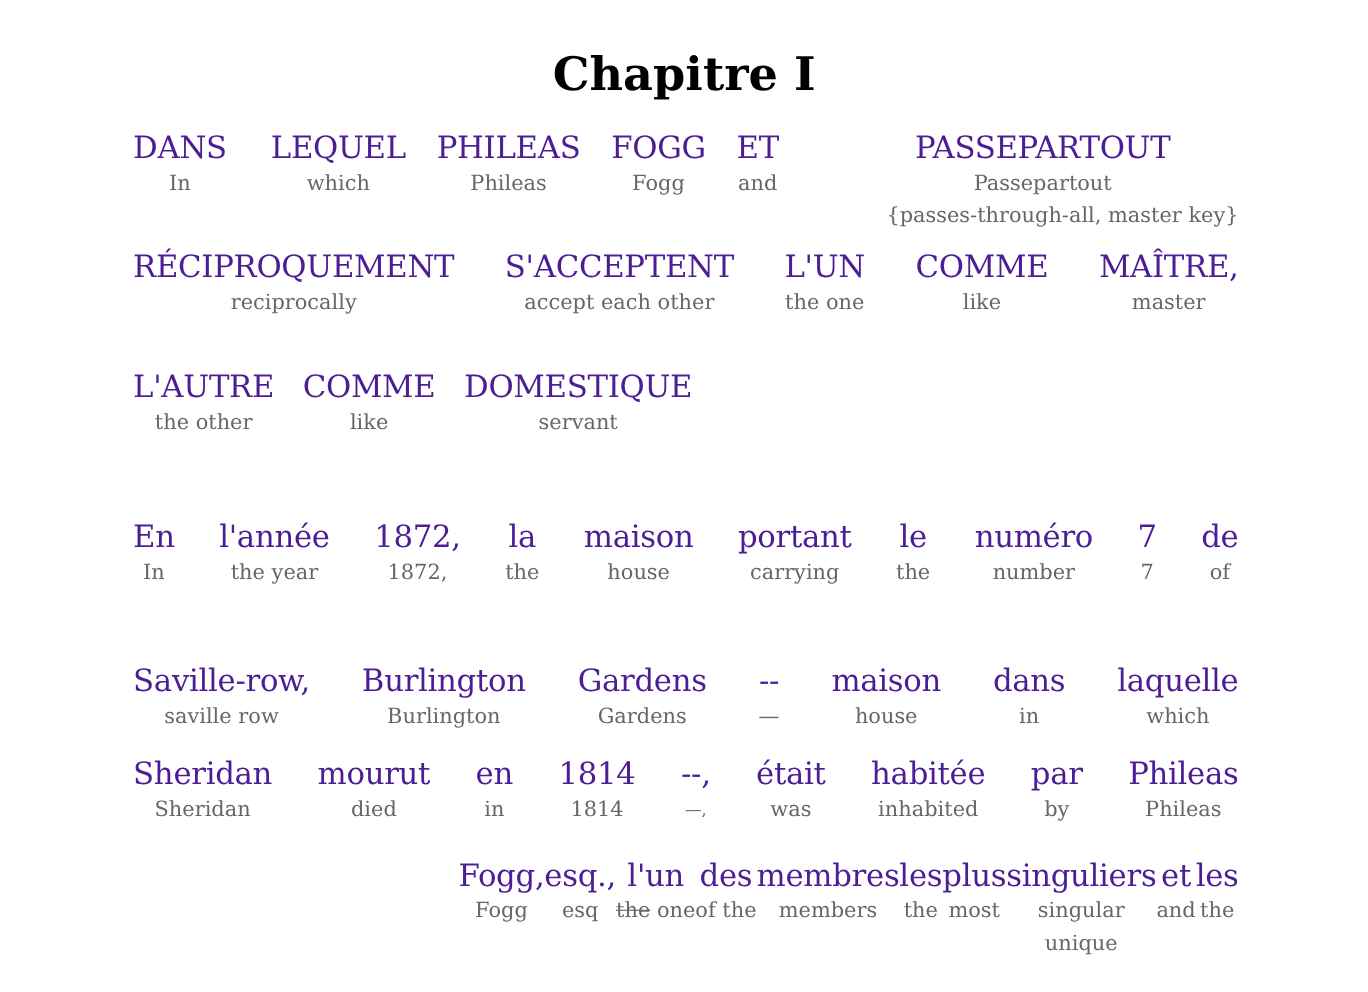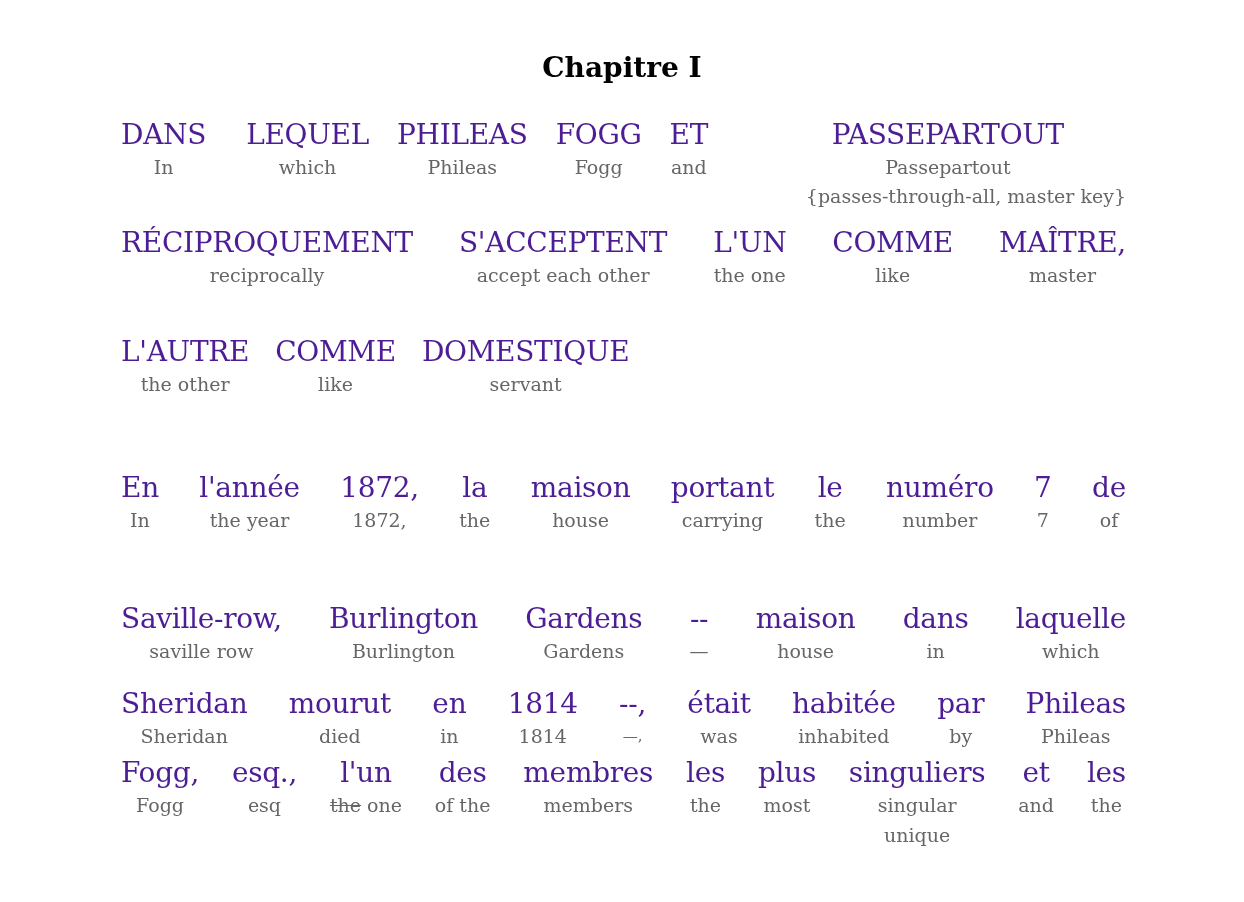--- a/index.html
+++ b/index.html
@@ -2,21 +2,21 @@
 <html><head>
 <meta charset="utf-8">
 <style>
   html, body { margin: 0; padding: 0; background: #ffffff; }
   body {
     width: 1244px; height: 902px; overflow: hidden; position: relative;
     font-family: "DejaVu Serif", serif; color: #000;
   }
   .title {
     position: absolute; left: 0; top: 40px; width: 1244px;
-    text-align: center; font-weight: bold; font-size: 28px; line-height: 56px;
+    text-align: center; font-weight: bold; font-size: 42px; line-height: 56px;
     font-family: "DejaVu Serif", serif;
   }
   .line {
     position: absolute; left: 121px; width: 1005px;
     display: flex; align-items: flex-start;
   }
   .line.justify { justify-content: space-between; }
   .word {
     display: flex; flex-direction: column; align-items: center;
   }
@@ -206,21 +206,21 @@
   <div class="word">
       <span class="fr">par</span>
       <span class="en">by</span>
     </div>
   <div class="word">
       <span class="fr">Phileas</span>
       <span class="en">Phileas</span>
     </div>
 </div>
 
-<div class="line justify" style="top:756px;">
+<div class="line justify" style="top:779px;justify-content:flex-end;">
   <div class="word">
       <span class="fr">Fogg,</span>
       <span class="en">Fogg</span>
     </div>
   <div class="word">
       <span class="fr">esq.,</span>
       <span class="en">esq</span>
     </div>
   <div class="word">
     <span class="fr">l'un</span>

